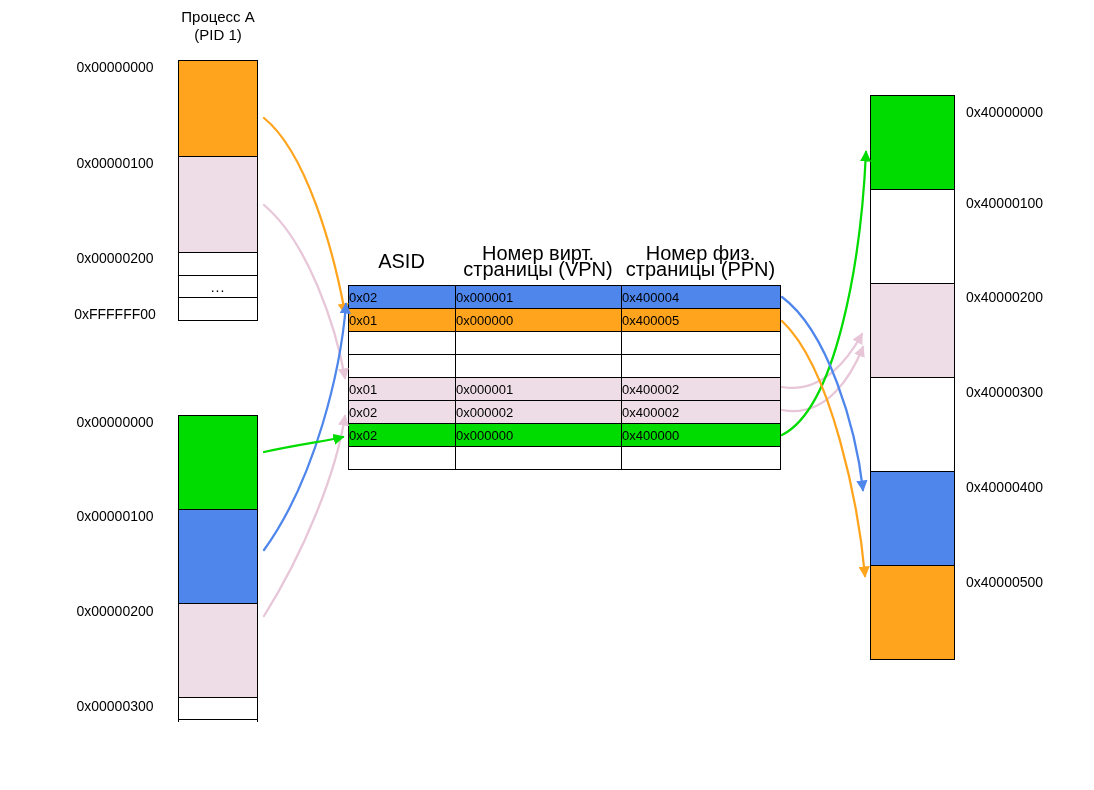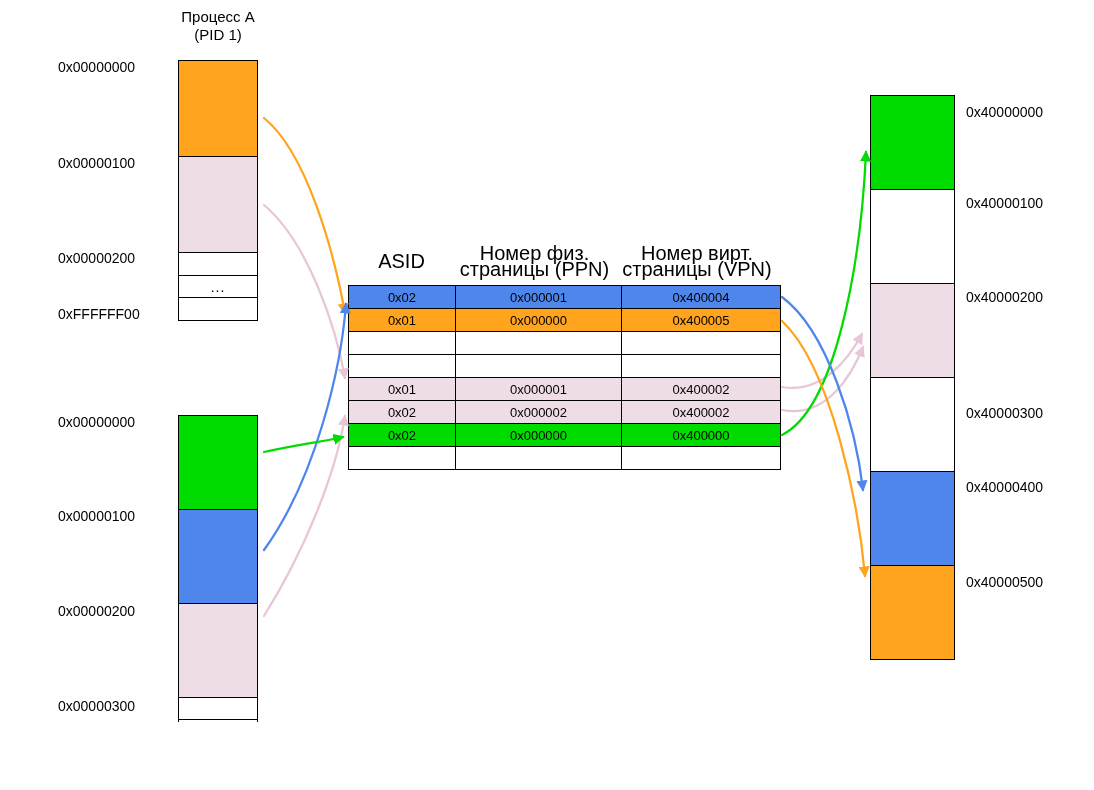--- a/index.html
+++ b/index.html
@@ -4,39 +4,39 @@
 <style>
   html,body { margin:0; padding:0; background:#ffffff; }
   .canvas {
     position:relative; width:1094px; height:722px; overflow:hidden;
     font-family:"Liberation Sans", sans-serif; color:#000;
     background:#ffffff;
     padding-left:28px;
   }
   .proc-title { position:absolute; text-align:center; font-size:15px; line-height:18px; }
   .addr { position:absolute; font-size:14px; line-height:16px; white-space:nowrap; }
-  .addr-r { left:58px; width:114px; text-align:left; }
+  .addr-r { left:58px; width:114px; text-align:center; }
   .addr-l { left:966px; width:124px; text-align:left; }
   .memcol { position:absolute; width:80px; }
   .block {
     box-sizing:border-box; width:80px; border:1px solid #000; margin-top:-1px;
     display:flex; align-items:center; justify-content:center;
     font-size:14px; letter-spacing:1px; background:#fff;
   }
   .block:first-child { margin-top:0; }
 
   .tlb-title { position:absolute; left:348px; top:188px; width:432px; text-align:center; font-size:29px; line-height:32px; }
   .tlb-headers { position:absolute; left:348px; top:245px; width:432px; display:flex; align-items:flex-end; }
   .hcol { text-align:center; font-size:20px; line-height:16px; }
   .hcol-asid { padding-bottom:8px; }
 
   table.tlb { position:absolute; left:348px; top:285px; border-collapse:collapse; table-layout:fixed; }
   table.tlb td {
     border:1px solid #000; height:22px; padding:0;
-    text-align:center; vertical-align:middle; font-size:13px;
+    text-align:left; vertical-align:middle; font-size:13px;
   }
 
   .arrows { position:absolute; left:0; top:0; pointer-events:none; }
   .arrow { fill:none; stroke-width:2.25px; stroke-linecap:round; }
   .s-orange { stroke:var(--c-orange); }
   .s-blue   { stroke:var(--c-blue); }
   .s-green  { stroke:var(--c-green); }
   .s-pink   { stroke:var(--c-pink_arrow); }
   .f-orange { fill:var(--c-orange); }
   .f-blue   { fill:var(--c-blue); }
@@ -80,27 +80,27 @@
     <div class="block" style="height: 23px; background-color: rgb(255, 255, 255);"></div>
     <div class="block" style="height: 23px; background-color: rgb(255, 255, 255);">...</div>
     <div class="block" style="height: 24px; background-color: rgb(255, 255, 255);"></div>
   </div>
 
 
   <div class="tlb-headers">
     <div class="hcol hcol-asid" style="width:107px;">
       <div>ASID</div>
     </div>
+    <div class="hcol" style="width:166px;">
+      <div>Номер вирт.</div>
+      <div>страницы (VPN)</div>
+    </div>
     <div class="hcol" style="width:159px;">
       <div>Номер физ.</div>
       <div>страницы (PPN)</div>
-    </div>
-    <div class="hcol" style="width:166px;">
-      <div>Номер вирт.</div>
-      <div>страницы (VPN)</div>
     </div>
   </div>
 
   <table class="tlb">
     <colgroup>
         <col style="width:107px;">
         <col style="width:166px;">
         <col style="width:159px;">
       </colgroup>
     <tbody>
@@ -153,21 +153,21 @@
     <div class="block" style="height: 95px; width: 85px; background-color: rgb(255, 255, 255);"></div>
     <div class="block" style="height: 95px; width: 85px; background-color: rgb(238, 221, 230);"></div>
     <div class="block" style="height: 95px; width: 85px; background-color: rgb(255, 255, 255);"></div>
     <div class="block" style="height: 95px; width: 85px; background-color: rgb(78, 134, 236);"></div>
     <div class="block" style="height: 95px; width: 85px; background-color: rgb(255, 164, 28);"></div>
   </div>
 
   <div class="addr addr-l" style="top:104px;">0x40000000</div>
   <div class="addr addr-l" style="top:195px;">0x40000100</div>
   <div class="addr addr-l" style="top:289px;">0x40000200</div>
-  <div class="addr addr-l" style="top:405px;">0x40000300</div>
+  <div class="addr addr-l" style="top:384px;">0x40000300</div>
   <div class="addr addr-l" style="top:479px;">0x40000400</div>
   <div class="addr addr-l" style="top:574px;">0x40000500</div>
 
   <svg class="arrows" width="1094" height="790" viewBox="0 0 1094 790">
     <defs>
       <marker id="ah-orange" viewBox="0 0 10 10" refX="8.5" refY="5" markerWidth="5" markerHeight="5" orient="auto">
         <path d="M0,0 L10,5 L0,10 Z" class="f-orange"></path>
       </marker>
       <marker id="ah-blue" viewBox="0 0 10 10" refX="8.5" refY="5" markerWidth="5" markerHeight="5" orient="auto">
         <path d="M0,0 L10,5 L0,10 Z" class="f-blue"></path>

